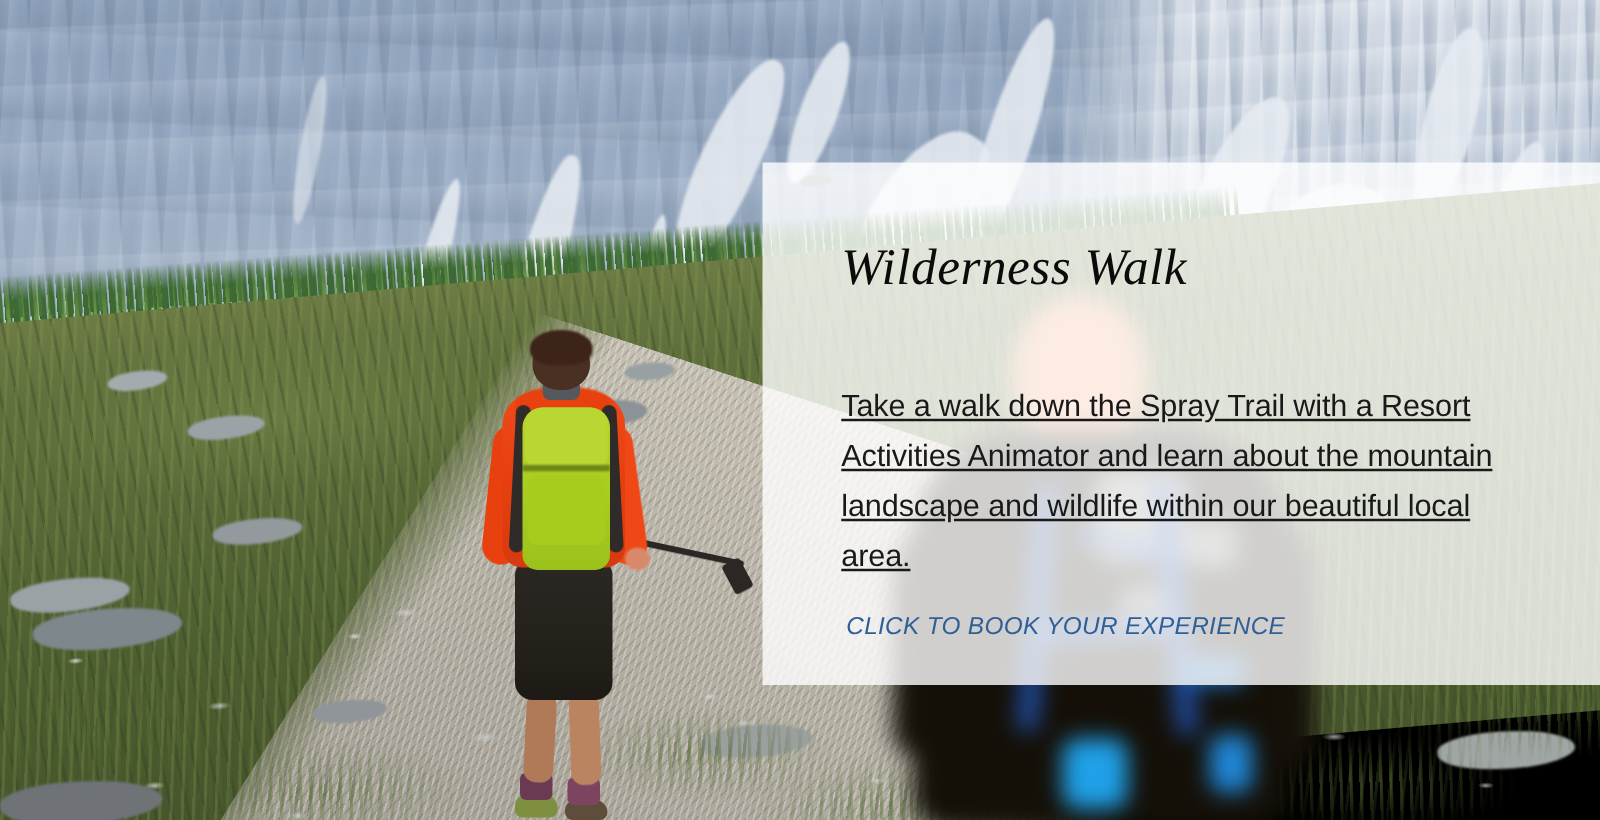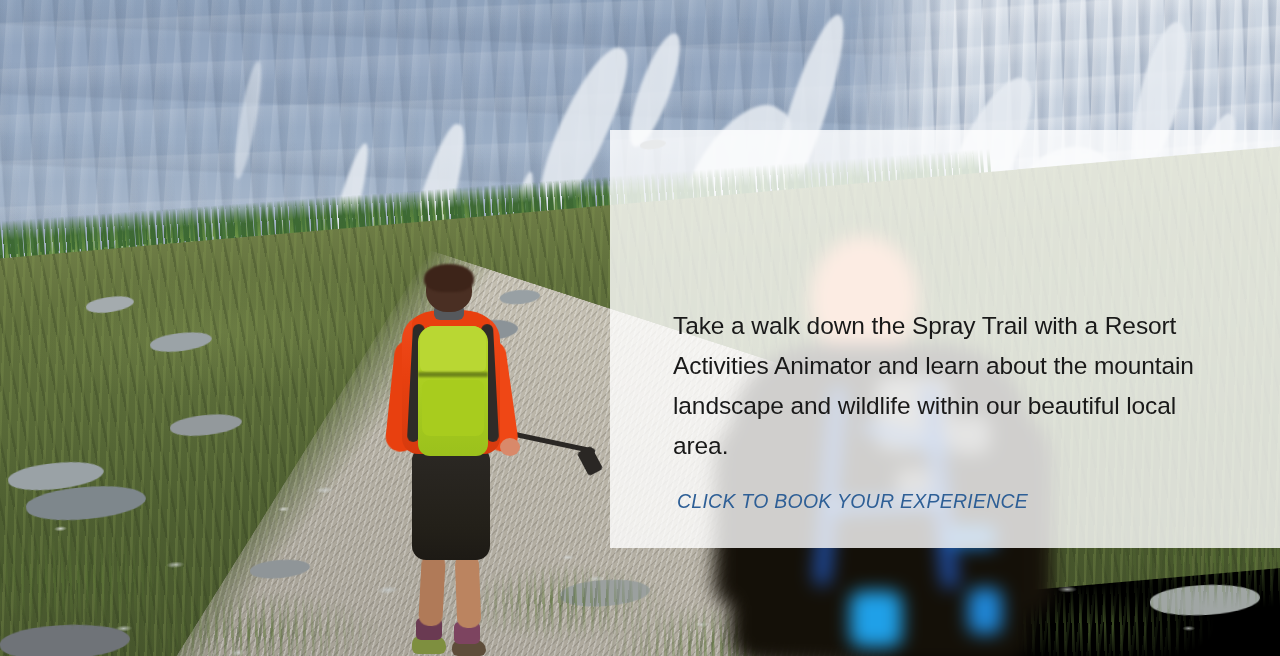--- a/index.html
+++ b/index.html
@@ -331,20 +331,21 @@
   .panel-body {
     position:absolute;
     left:0; top:176px;
     width:556px;
     font-family:"Liberation Sans", sans-serif;
     font-size:24.5px;
     line-height:40px;
     font-weight:400;
     color:#191919;
     letter-spacing:-.1px;
+    text-decoration:underline;
   }
 
   .panel-cta {
     position:absolute;
     left:4px; top:359px;
     font-family:"Liberation Sans", sans-serif;
     font-size:19.5px;
     line-height:24px;
     letter-spacing:.25px;
     color:#2e5f96;
@@ -454,20 +455,21 @@
       <div class="fg-blue3"></div>
       <div class="fg-blue1"></div>
       <div class="fg-blue2"></div>
     </div>
 
   </div>
 
   <div class="panel">
     <div class="panel-inner">
 
+      <h1 class="panel-title">Wilderness Walk</h1>
 
       <p class="panel-body">Take a walk down the Spray Trail with a Resort Activities Animator and learn about the mountain landscape and wildlife within our beautiful local area.</p>
 
       <a class="panel-cta" href="#">CLICK TO BOOK YOUR EXPERIENCE</a>
 
     </div>
   </div>
 
 </div>
 

